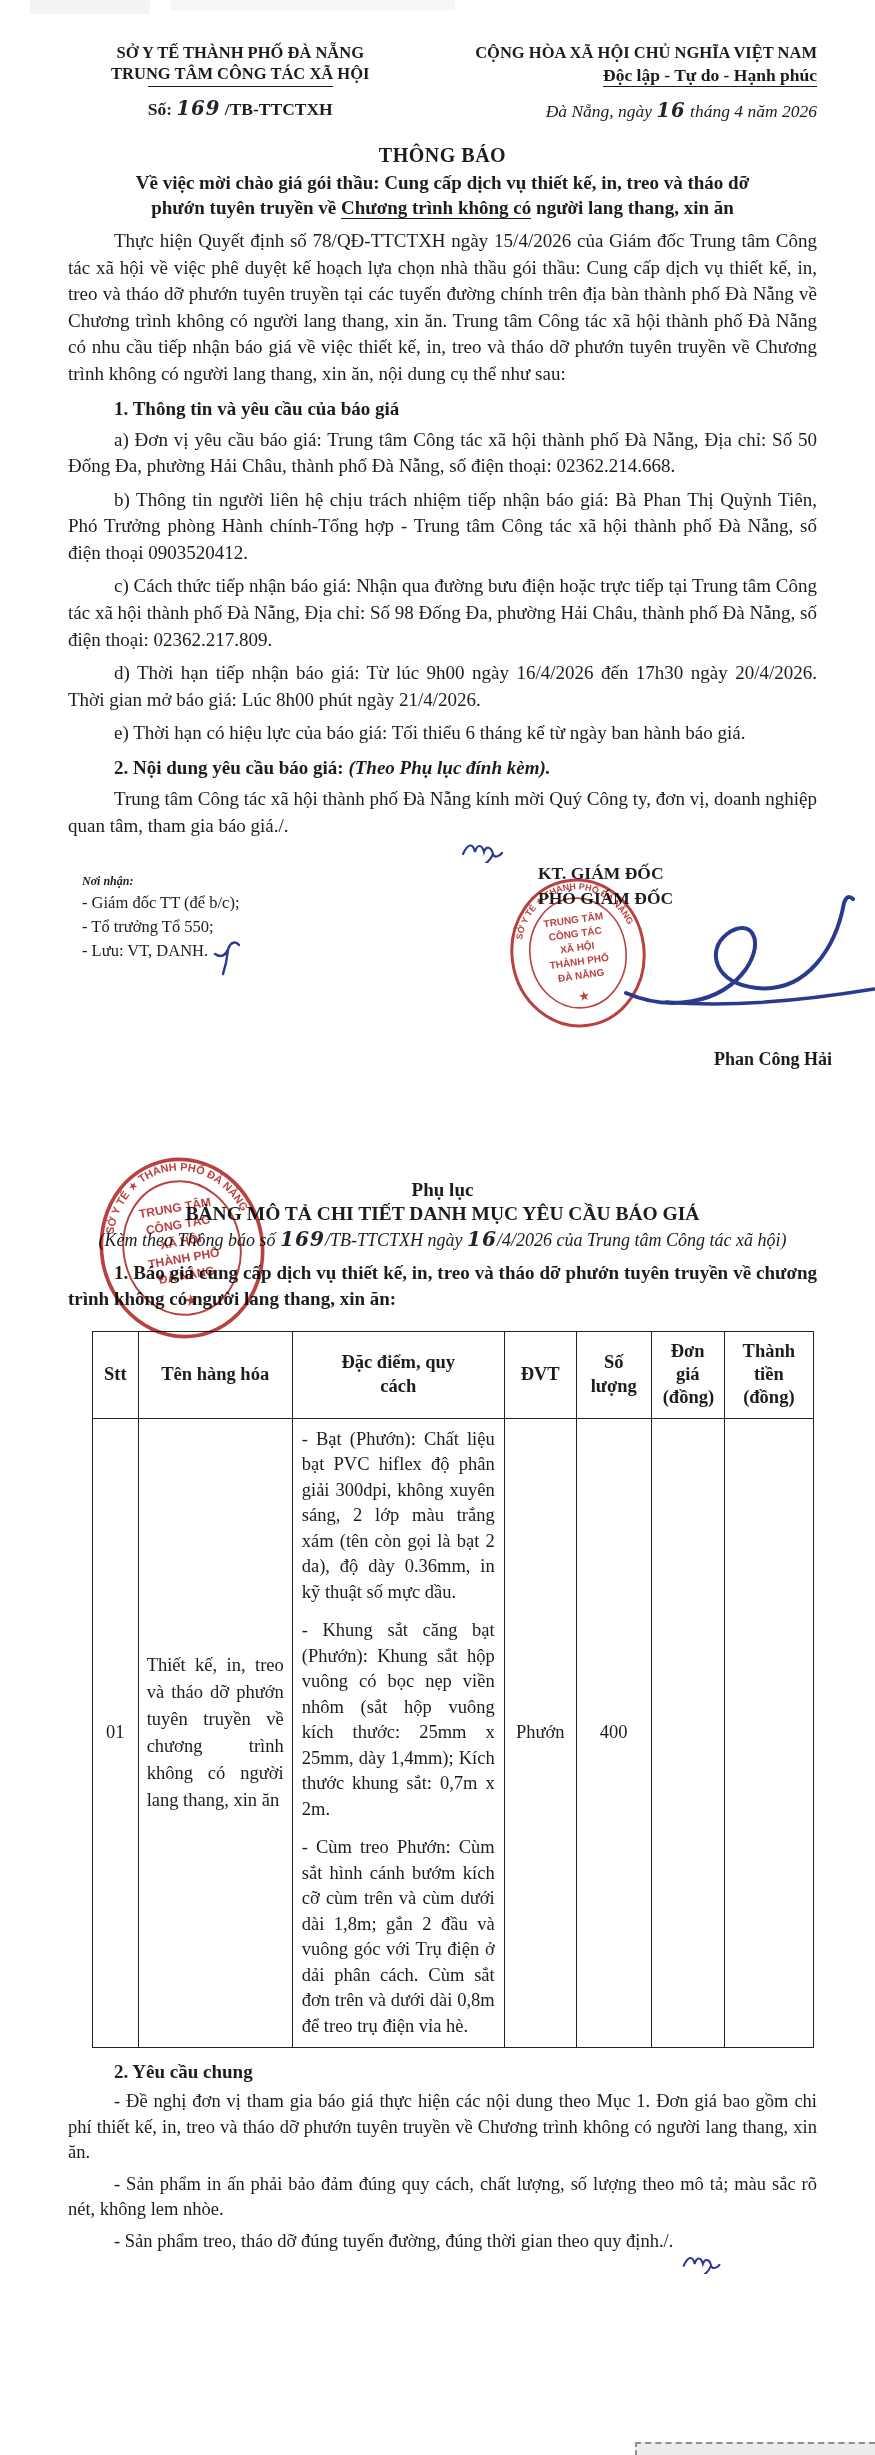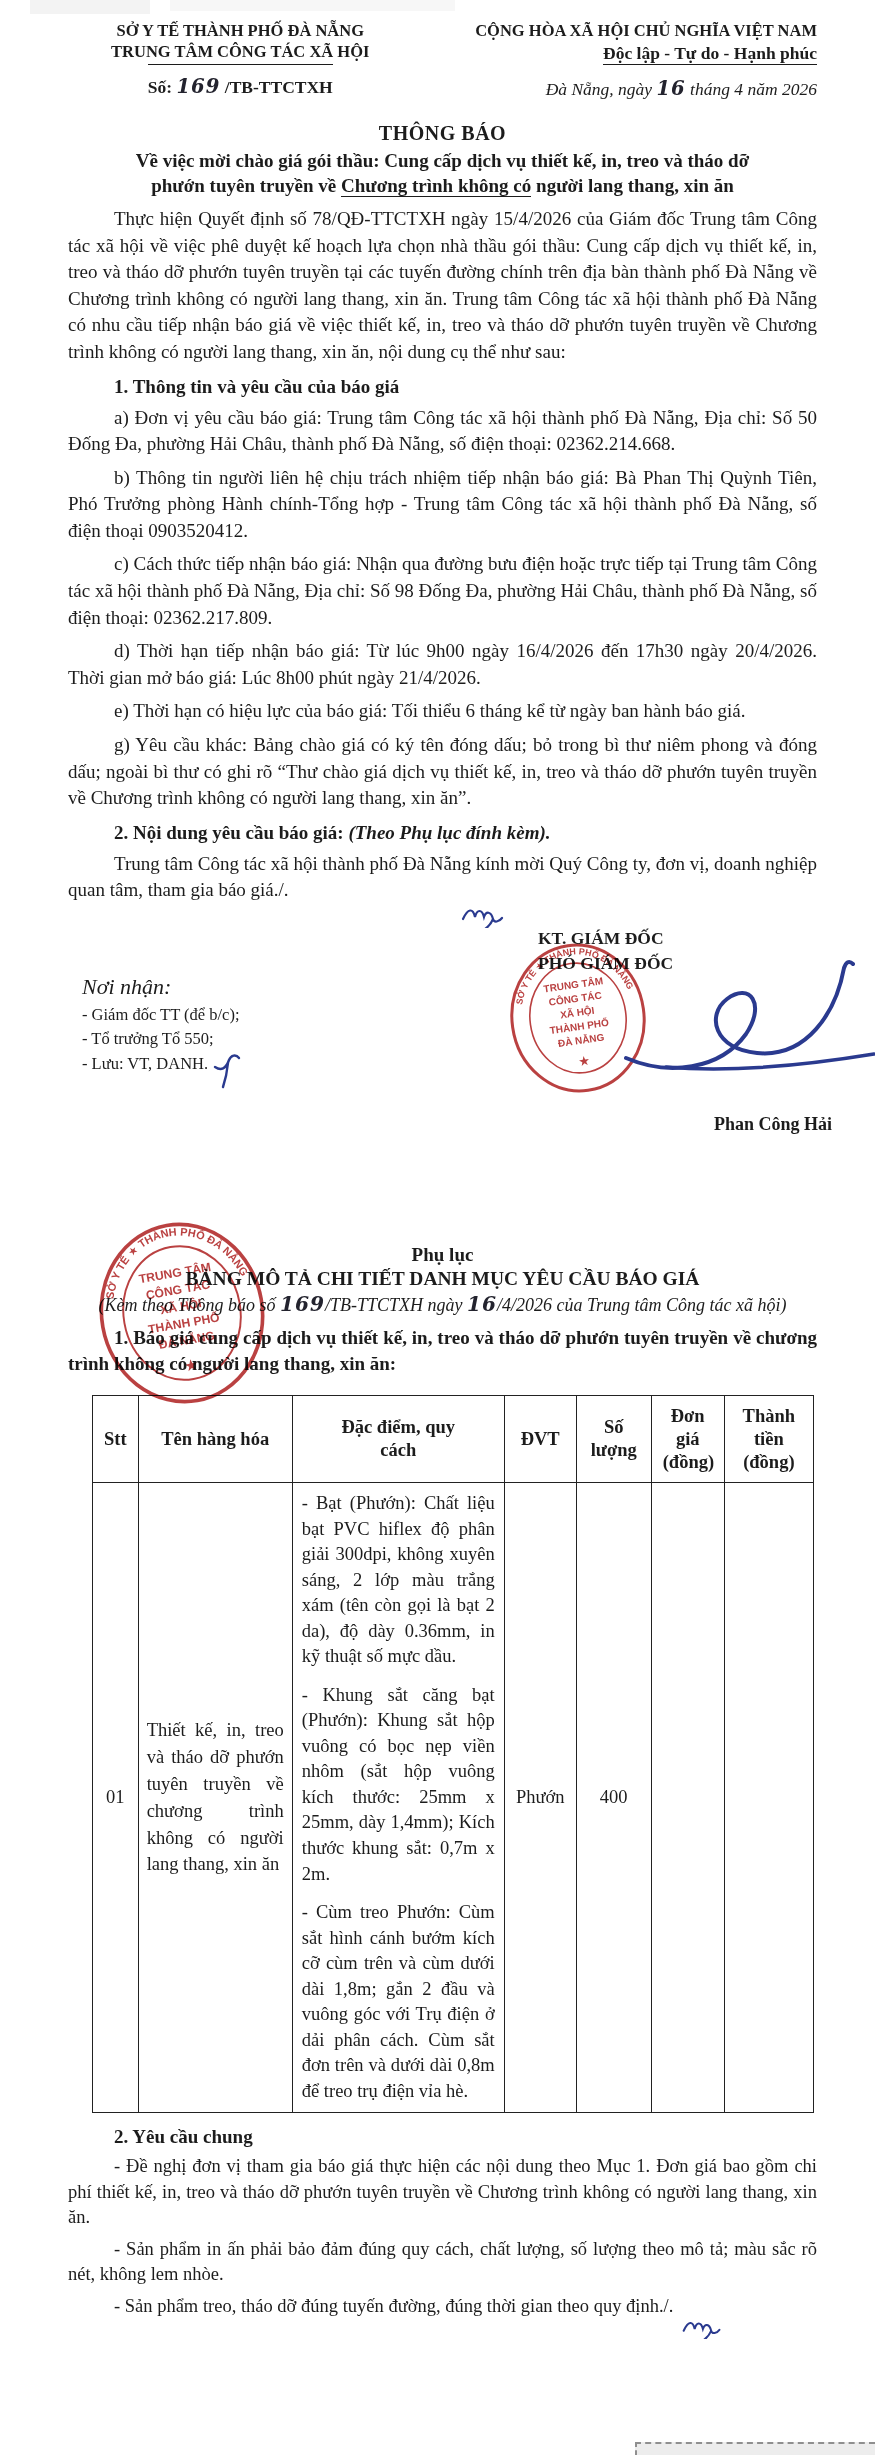--- a/index.html
+++ b/index.html
@@ -2,21 +2,21 @@
 <html><head>
 <meta charset="utf-8">
 <style>
   html,body{margin:0;padding:0;}
   body{
     width:875px;height:2455px;position:relative;overflow:hidden;
     background:#ffffff;color:#1c1c1c;
     font-family:"Liberation Serif","DejaVu Serif",serif;
   }
   .scan-bar{position:absolute;background:#f3f3f3;}
-  .content{padding:20px 58px 0 68px;position:relative;}
+  .content{padding:42px 58px 0 68px;position:relative;}
   
   .hdr{display:flex;}
   .hdr-left{width:46%;text-align:center;font-weight:bold;font-size:16.5px;line-height:1.3;}
   .hdr-right{width:54%;text-align:right;line-height:1.3;}
   .u-rule{width:185px;border-bottom:1.6px solid #1c1c1c;margin:1px auto 0;height:0;}
   .so-line{margin-top:9px;font-size:17.5px;font-weight:bold;}
   .motto1{font-weight:bold;font-size:16.5px;}
   .motto2{font-weight:bold;font-size:17.5px;margin-top:1px;}
   .motto2 span{border-bottom:1.6px solid #1c1c1c;padding-bottom:1px;}
   .date-line{margin-top:11px;font-style:italic;font-size:17.5px;}
@@ -27,21 +27,21 @@
   .doc-sub{font-size:19px;font-weight:bold;line-height:1.35;margin-top:3px;}
   .doc-sub .ul{border-bottom:1.8px solid #1c1c1c;}
   
   .para{font-size:19px;line-height:1.4;text-align:justify;text-indent:46px;margin:7px 0 0;}
   .sec-head{font-size:19px;font-weight:bold;text-indent:46px;margin:10px 0 0;}
   .sec-head .note{font-weight:bold;font-style:italic;}
   
   .squiggle-row{height:20px;position:relative;}
   .sign-row{position:relative;height:252px;margin-top:2px;}
   .noi-nhan{position:absolute;left:14px;top:12px;font-size:16.5px;line-height:1.45;}
-  .nn-title{font-weight:normal;font-style:italic;font-size:22px;margin-top:33px;}
+  .nn-title{font-weight:bold;font-style:italic;font-size:12px;}
   .pos-block{position:absolute;left:470px;top:0;width:250px;font-weight:bold;font-size:17.5px;line-height:1.4;}
   .signer-name{position:absolute;left:560px;top:188px;width:290px;text-align:center;font-weight:bold;font-size:18px;}
   .stamp{position:absolute;mix-blend-mode:multiply;opacity:.92;}
   .stamp1{left:440px;top:14px;width:140px;height:156px;}
   .sig-svg{position:absolute;left:540px;top:28px;width:275px;height:150px;}
   
   .appendix{margin-top:66px;position:relative;}
   .apx-head{text-align:center;position:relative;}
   .apx-label{font-weight:bold;font-size:19px;}
   .apx-title{font-weight:bold;font-size:19.5px;margin-top:2px;}
@@ -111,21 +111,20 @@
 
   <p class="para">Thực hiện Quyết định số 78/QĐ-TTCTXH ngày 15/4/2026 của Giám đốc Trung tâm Công tác xã hội về việc phê duyệt kế hoạch lựa chọn nhà thầu gói thầu: Cung cấp dịch vụ thiết kế, in, treo và tháo dỡ phướn tuyên truyền tại các tuyến đường chính trên địa bàn thành phố Đà Nẵng về Chương trình không có người lang thang, xin ăn. Trung tâm Công tác xã hội thành phố Đà Nẵng có nhu cầu tiếp nhận báo giá về việc thiết kế, in, treo và tháo dỡ phướn tuyên truyền về Chương trình không có người lang thang, xin ăn, nội dung cụ thể như sau:</p>
 
   <p class="sec-head">1. Thông tin và yêu cầu của báo giá</p>
 
   <p class="para">a) Đơn vị yêu cầu báo giá: Trung tâm Công tác xã hội thành phố Đà Nẵng, Địa chỉ: Số 50 Đống Đa, phường Hải Châu, thành phố Đà Nẵng, số điện thoại: 02362.214.668.</p>
   <p class="para">b) Thông tin người liên hệ chịu trách nhiệm tiếp nhận báo giá: Bà Phan Thị Quỳnh Tiên, Phó Trưởng phòng Hành chính-Tổng hợp - Trung tâm Công tác xã hội thành phố Đà Nẵng, số điện thoại 0903520412.</p>
   <p class="para">c) Cách thức tiếp nhận báo giá: Nhận qua đường bưu điện hoặc trực tiếp tại Trung tâm Công tác xã hội thành phố Đà Nẵng, Địa chỉ: Số 98 Đống Đa, phường Hải Châu, thành phố Đà Nẵng, số điện thoại: 02362.217.809.</p>
   <p class="para">d) Thời hạn tiếp nhận báo giá: Từ lúc 9h00 ngày 16/4/2026 đến 17h30 ngày 20/4/2026. Thời gian mở báo giá: Lúc 8h00 phút ngày 21/4/2026.</p>
   <p class="para">e) Thời hạn có hiệu lực của báo giá: Tối thiểu 6 tháng kể từ ngày ban hành báo giá.</p>
-  <p class="para">g) Yêu cầu khác: Bảng chào giá có ký tên đóng dấu; bỏ trong bì thư niêm phong và đóng dấu; ngoài bì thư có ghi rõ “Thư chào giá dịch vụ thiết kế, in, treo và tháo dỡ phướn tuyên truyền về Chương trình không có người lang thang, xin ăn”.</p>
 
   <p class="sec-head">
     <span>2. Nội dung yêu cầu báo giá:</span>
     <span class="note">(Theo Phụ lục đính kèm).</span>
   </p>
 
   <p class="para">Trung tâm Công tác xã hội thành phố Đà Nẵng kính mời Quý Công ty, đơn vị, doanh nghiệp quan tâm, tham gia báo giá./.</p>
 
   <div class="squiggle-row">
     <svg style="position:absolute;left:392px;top:0;" width="46" height="24" viewBox="0 0 46 24">

